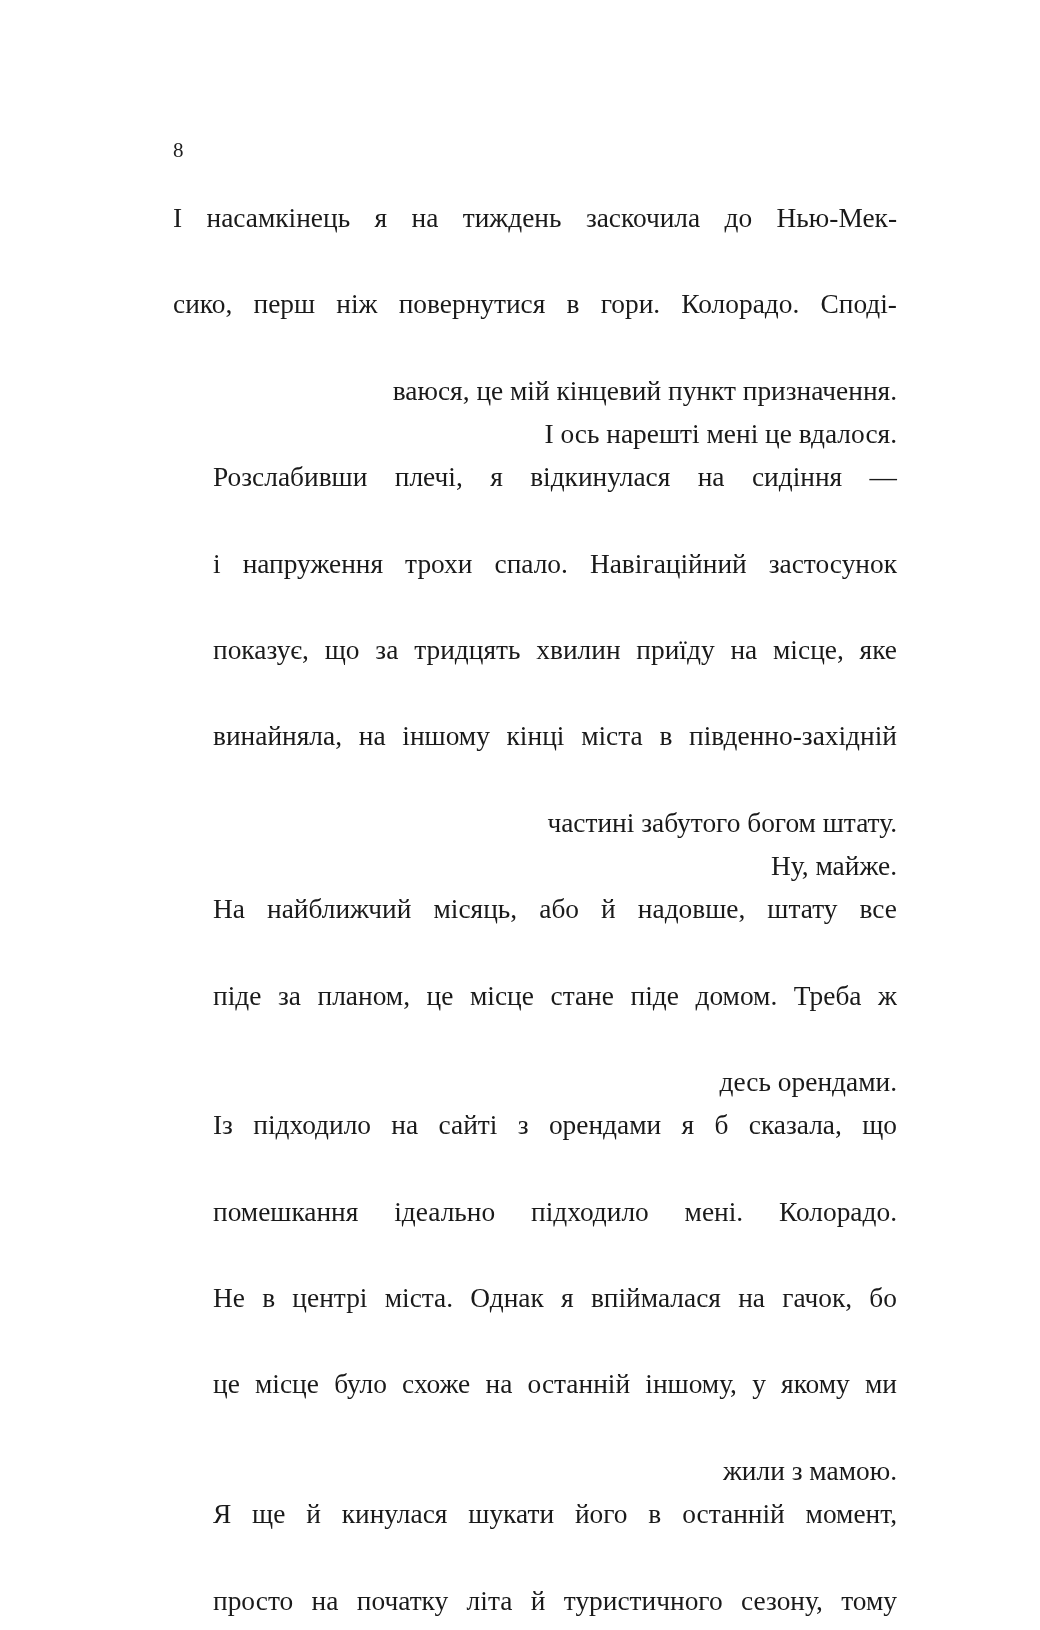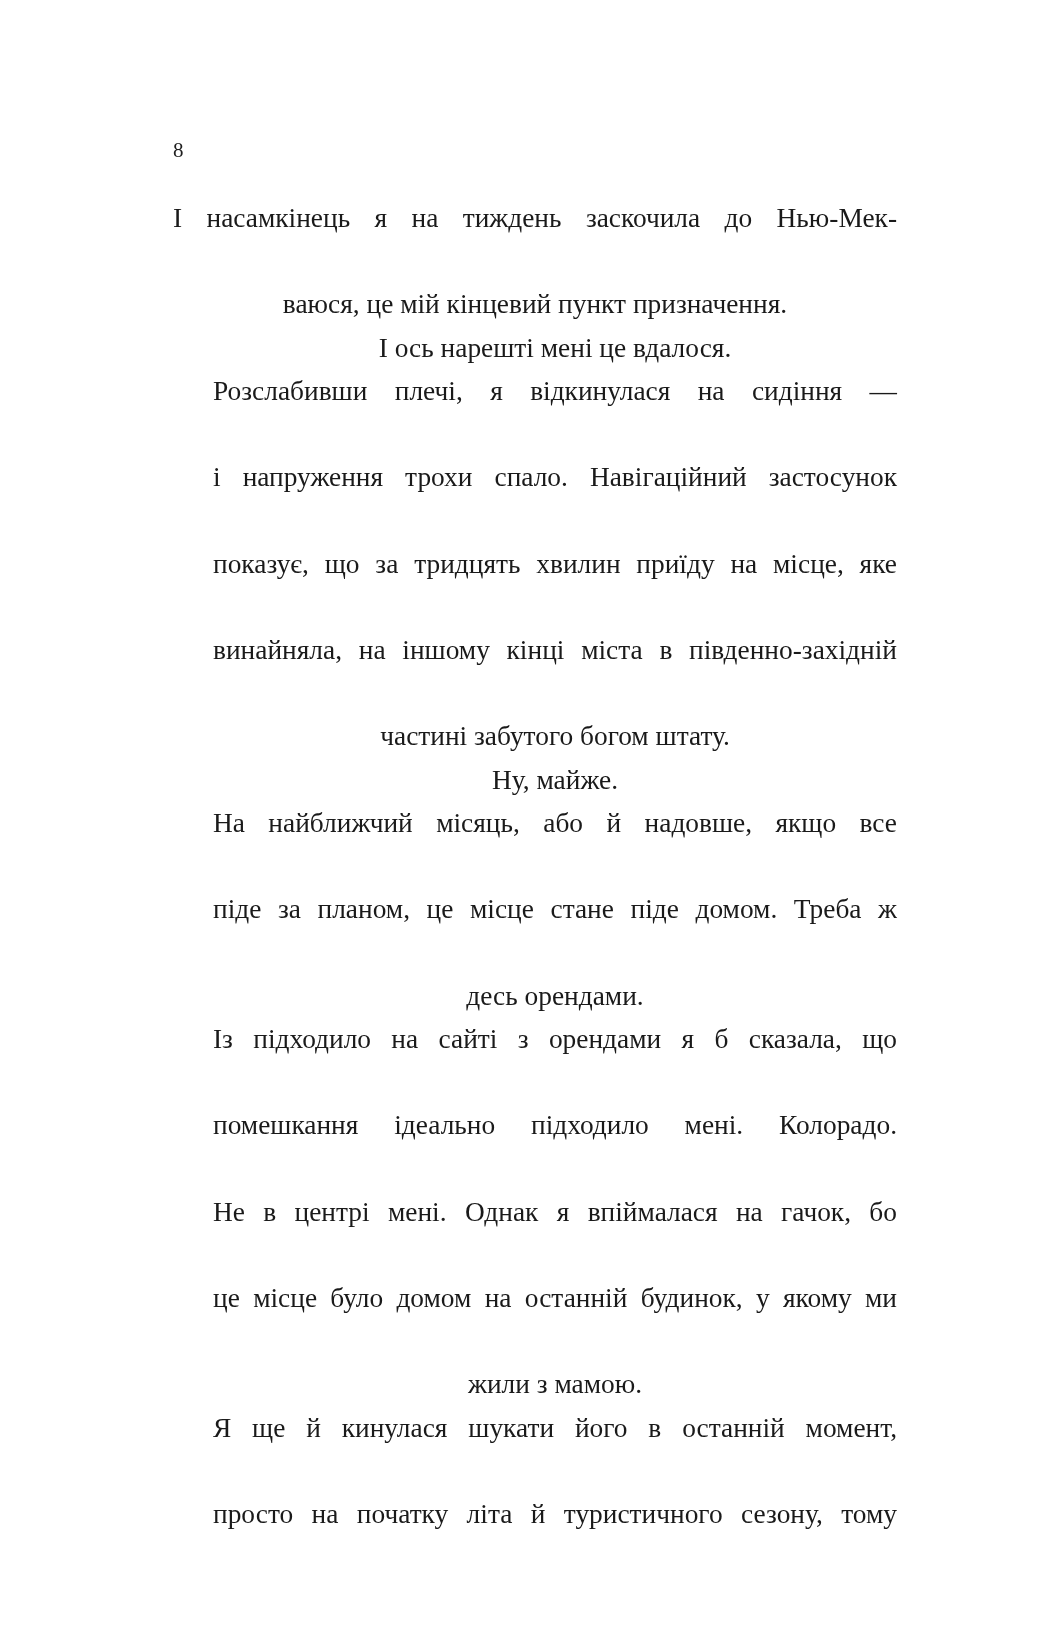--- a/index.html
+++ b/index.html
@@ -61,21 +61,21 @@
   .para.short {
     text-align: left;
   }
 
   
   .para .ln {
     display: block;
     text-align: justify;
   }
   .para .ln.last {
-    text-align: center;
+    text-align: right;
   }
   .para .ln.indent {
     text-indent: 40px;
   }
 
   
   .para .ln::after {
     content: "";
     display: inline-block;
     width: 100%;
@@ -88,45 +88,46 @@
 </head>
 <body>
 
 <div class="page">
 
   <div class="folio">8</div>
 
   <div class="textblock">
       <p class="para flush">
         <span class="ln">І насамкінець я на тиждень заскочила до Нью-Мек-</span>
+        <span class="ln">сико, перш ніж повернутися в гори. Колорадо. Споді-</span>
         <span class="ln last">ваюся, це мій кінцевий пункт призначення.</span>
       </p>
       <p class="para short">
         <span class="ln last indent">І ось нарешті мені це вдалося.</span>
       </p>
       <p class="para">
         <span class="ln indent">Розслабивши плечі, я відкинулася на сидіння —</span>
         <span class="ln">і напруження трохи спало. Навігаційний застосунок</span>
         <span class="ln">показує, що за тридцять хвилин приїду на місце, яке</span>
         <span class="ln">винайняла, на іншому кінці міста в південно-західній</span>
         <span class="ln last">частині забутого богом штату.</span>
       </p>
       <p class="para short">
         <span class="ln last indent">Ну, майже.</span>
       </p>
       <p class="para">
-        <span class="ln indent">На найближчий місяць, або й надовше, якщо все</span>
+        <span class="ln indent">На найближчий місяць, або й надовше, штату все</span>
         <span class="ln">піде за планом, це місце стане піде домом. Треба ж</span>
         <span class="ln last">десь орендами.</span>
       </p>
       <p class="para">
         <span class="ln indent">Із підходило на сайті з орендами я б сказала, що</span>
         <span class="ln">помешкання ідеально підходило мені. Колорадо.</span>
-        <span class="ln">Не в центрі мені. Однак я впіймалася на гачок, бо</span>
-        <span class="ln">це місце було домом на останній будинок, у якому ми</span>
+        <span class="ln">Не в центрі міста. Однак я впіймалася на гачок, бо</span>
+        <span class="ln">це місце було схоже на останній іншому, у якому ми</span>
         <span class="ln last">жили з мамою.</span>
       </p>
       <p class="para">
         <span class="ln indent">Я ще й кинулася шукати його в останній момент,</span>
         <span class="ln">просто на початку літа й туристичного сезону, тому</span>
       </p>
     </div>
 
 </div>
 

